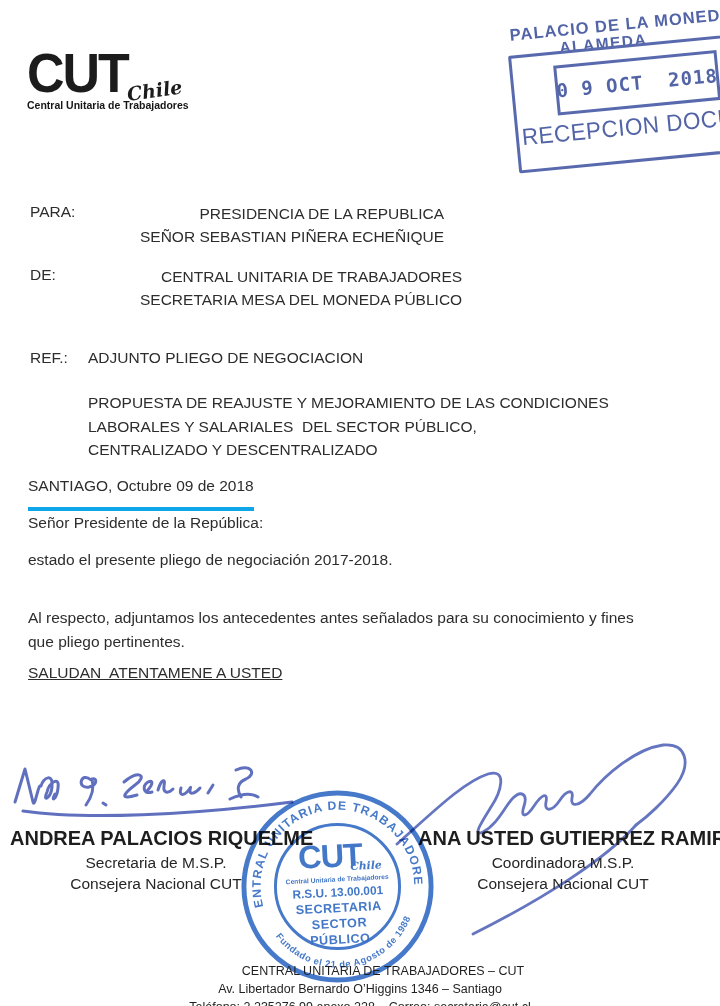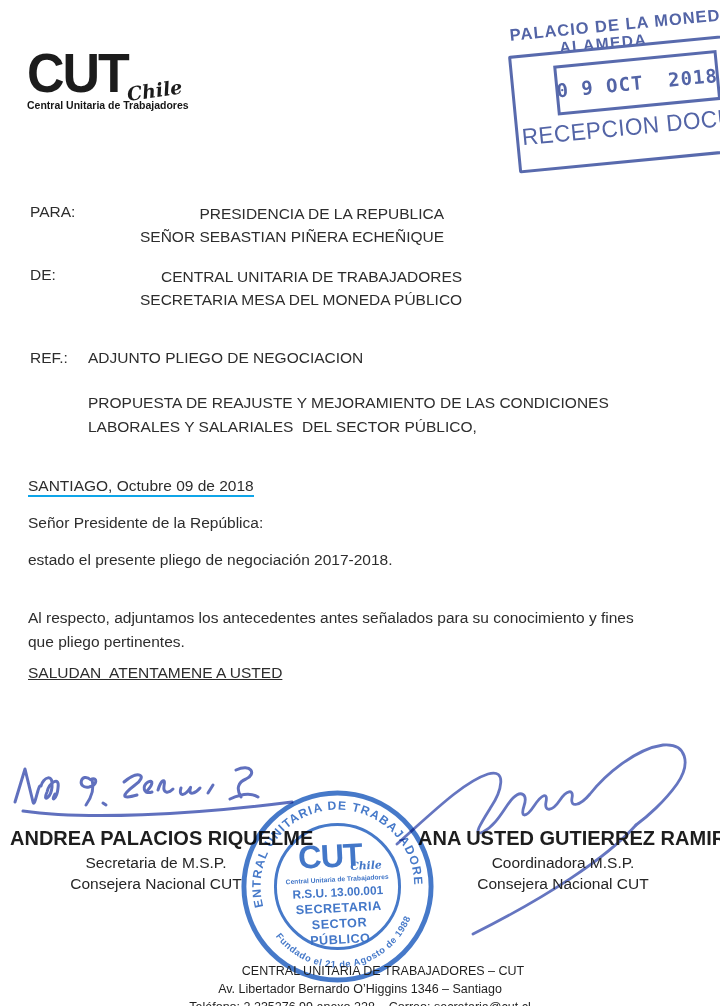--- a/index.html
+++ b/index.html
@@ -59,21 +59,21 @@
     white-space:nowrap;font-weight:500;transform:scaleY(1.05);
   }
 
   
   .fs{font-size:15.5px;}
   .label-col{left:30px;}
   .content-col{left:140px;text-align:right;}
   .lh{line-height:22.5px;}
   .dateline{
     left:28px;top:477px;font-size:15.5px;
-    border-bottom:2px solid #0ea5e9;padding-bottom:0;
+    border-bottom:4px solid #0ea5e9;padding-bottom:12px;
   }
   .para{left:28px;line-height:24px;}
   .refpara{left:88px;line-height:23.5px;}
 
   
   .sig-ink{mix-blend-mode:multiply;}
   .sigblock{text-align:center;}
   .sig-name{font-weight:bold;font-size:20px;color:#1e1e1e;white-space:nowrap;}
   .sig-title{font-size:15.5px;color:#262626;margin-top:3.5px;white-space:nowrap;}
 
@@ -117,20 +117,21 @@
   <div class="abs fs content-col lh" style="top:266px;">
     <div class="line">CENTRAL UNITARIA DE TRABAJADORES</div>
     <div class="line">SECRETARIA MESA DEL MONEDA PÚBLICO</div>
   </div>
 
   <div class="abs fs label-col" style="top:349px;">REF.:</div>
   <div class="abs fs" style="left:88px;top:349px;">ADJUNTO PLIEGO DE NEGOCIACION</div>
   <div class="abs fs refpara" style="top:391px;">
     <div class="line">PROPUESTA DE REAJUSTE Y MEJORAMIENTO DE LAS CONDICIONES</div>
     <div class="line">LABORALES Y SALARIALES  DEL SECTOR PÚBLICO,</div>
+    <div class="line">CENTRALIZADO Y DESCENTRALIZADO</div>
   </div>
 
   <div class="abs dateline">SANTIAGO, Octubre 09 de 2018</div>
 
   <div class="abs fs" style="left:28px;top:514px;">Señor Presidente de la República:</div>
 
   <div class="abs fs para" style="top:548px;">
     <div class="line">estado el presente pliego de negociación 2017-2018.</div>
   </div>
 

